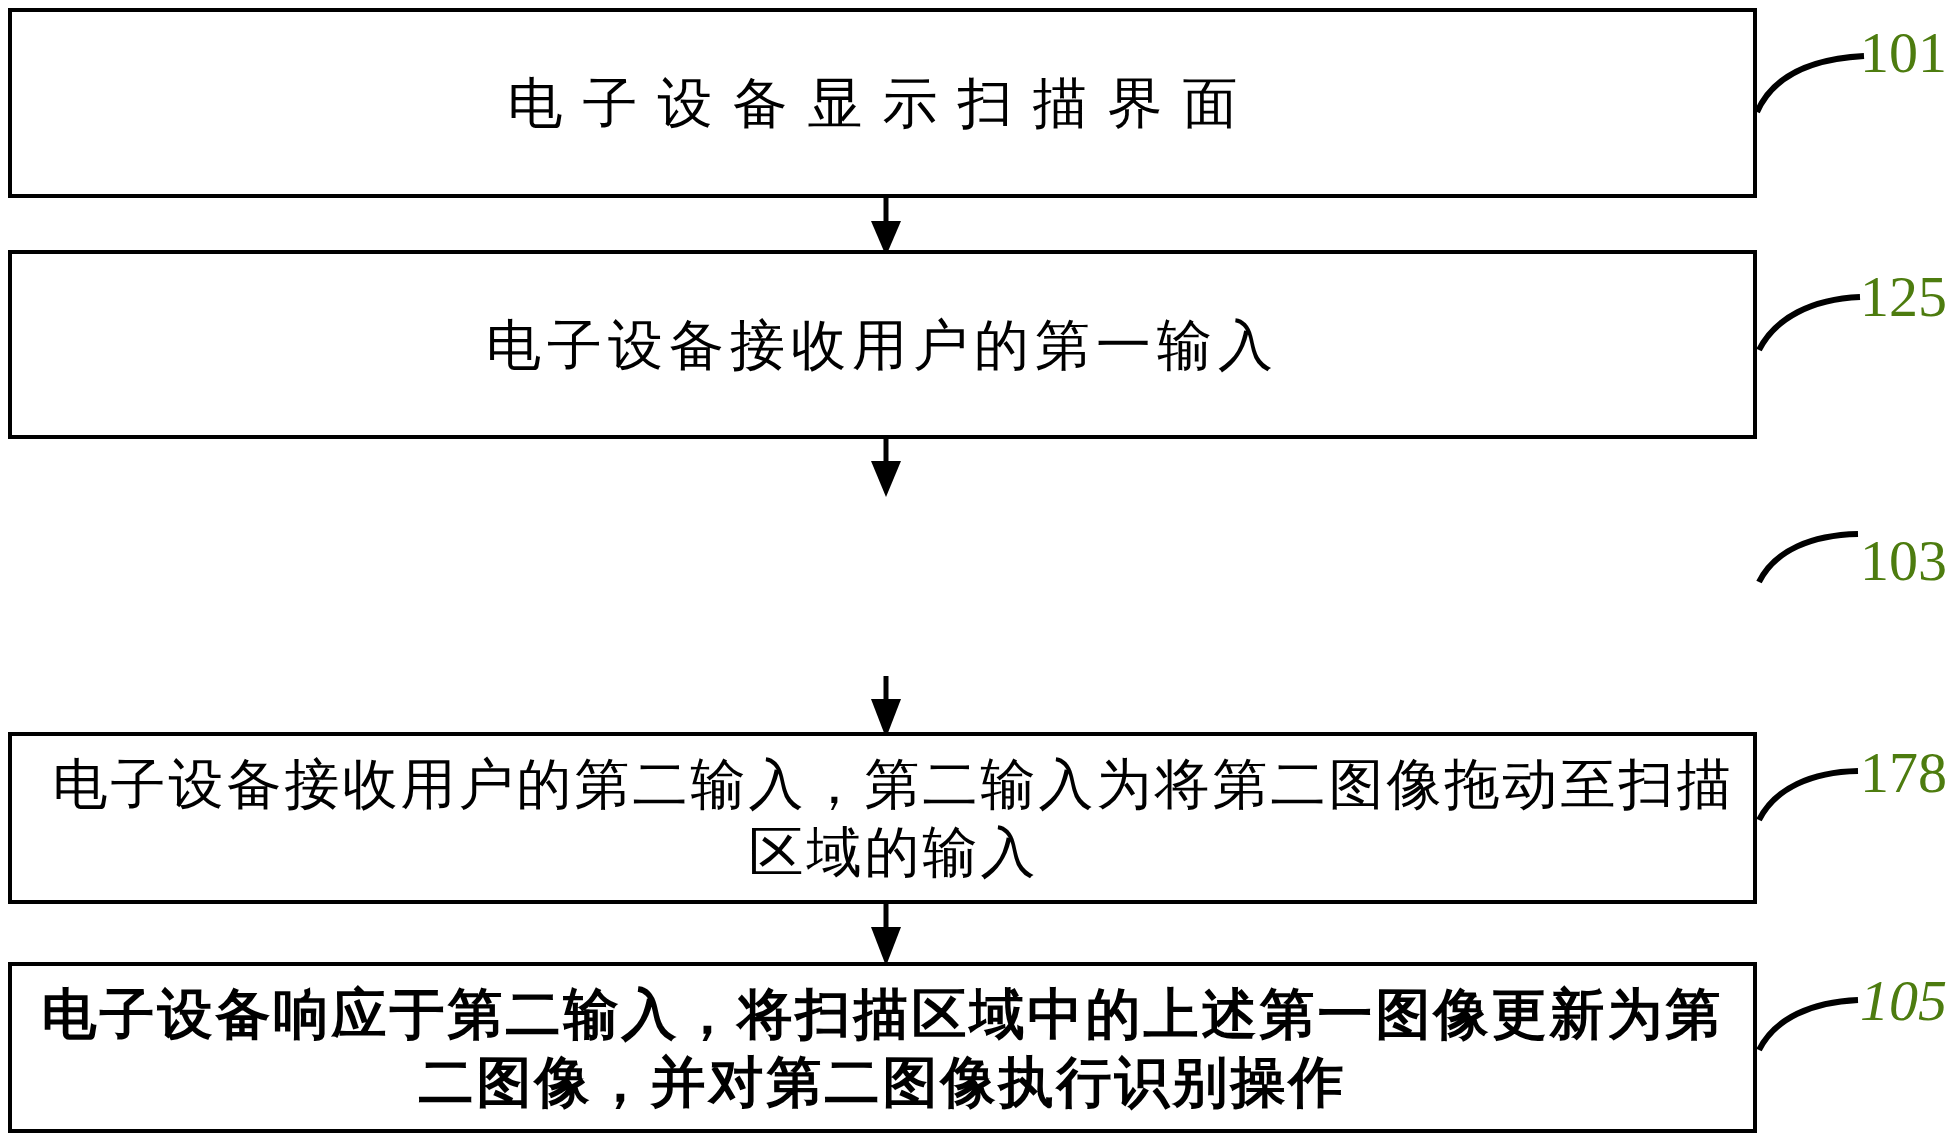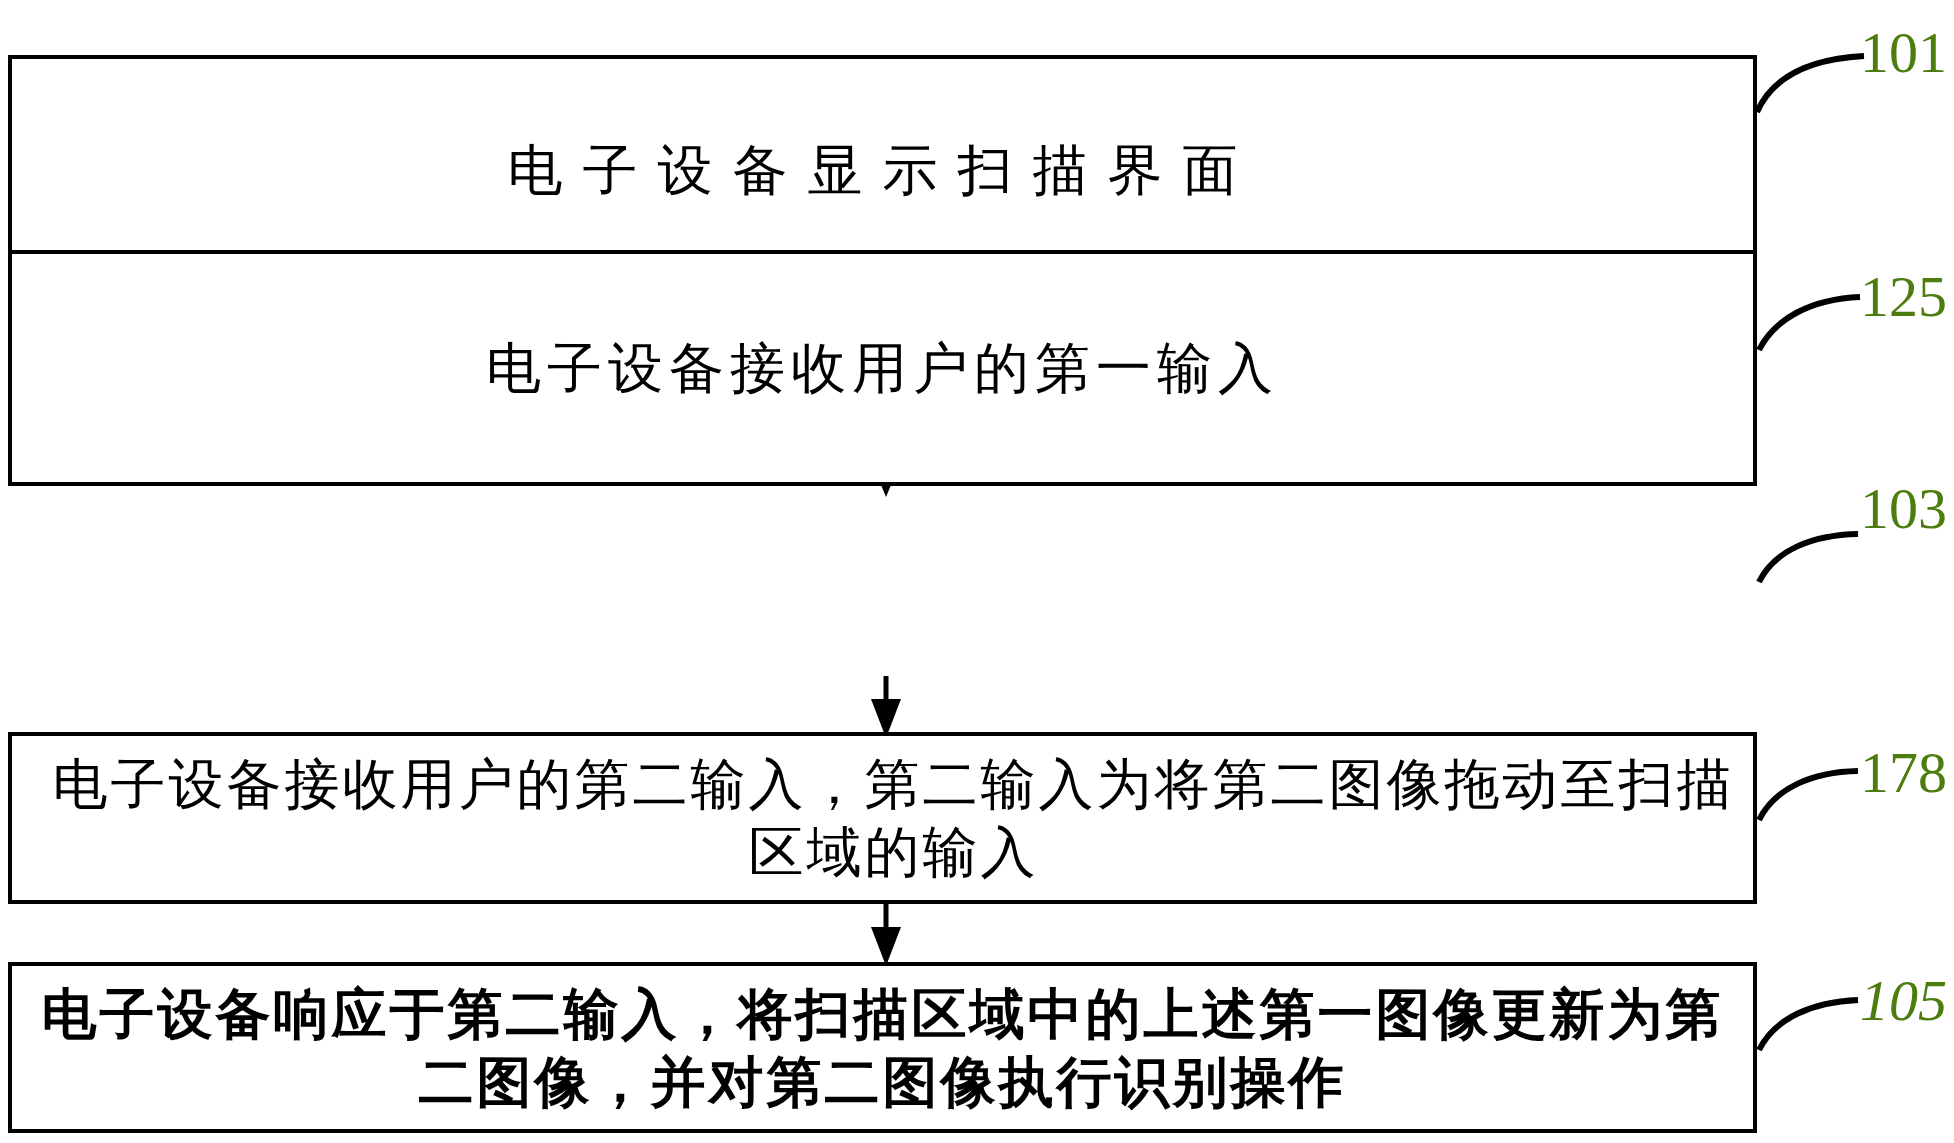--- a/index.html
+++ b/index.html
@@ -39,39 +39,39 @@
     text-align: center;
     color: #000000;
     font-size: 55px;
     line-height: 68px;
     letter-spacing: 3px;
     padding: 0 6px;
     box-sizing: border-box;
   }
   .ls-wide .box-text  { letter-spacing: 20px; }
   .ls-mid  .box-text  { letter-spacing: 6px;  }
-  #box-0 { top: 8px;    height: 230px; margin-top: 47px; }
-  #box-1 { top: 250px;  height: 236px; }
+  #box-0 { top: 8px;    height: 190px; }
+  #box-1 { top: 250px;  height: 189px; }
   #box-2 { top: 485px;  height: 191px; }
   #box-3 { top: 732px;  height: 172px; padding-left: 22px; }
   #box-4 { top: 962px;  height: 171px; font-weight: bold; }
   .ref {
     position: absolute;
     left: 1860px;
     width: 94px;
     color: #4d7c0f;
     font-family: "Liberation Serif", "DejaVu Serif", serif;
     font-size: 58px;
     line-height: 58px;
     text-align: left;
     white-space: nowrap;
   }
   #ref-0 { top: 24px;  }
   #ref-1 { top: 268px; }
-  #ref-2 { top: 480px; }
+  #ref-2 { top: 532px; }
   #ref-3 { top: 744px; }
   #ref-4 { top: 972px; font-style: italic; }
 </style>
 </head>
 <body>
 
 <div id="figure">
 
   <svg id="connector-layer" viewBox="0 0 1954 1143" xmlns="http://www.w3.org/2000/svg">
 

